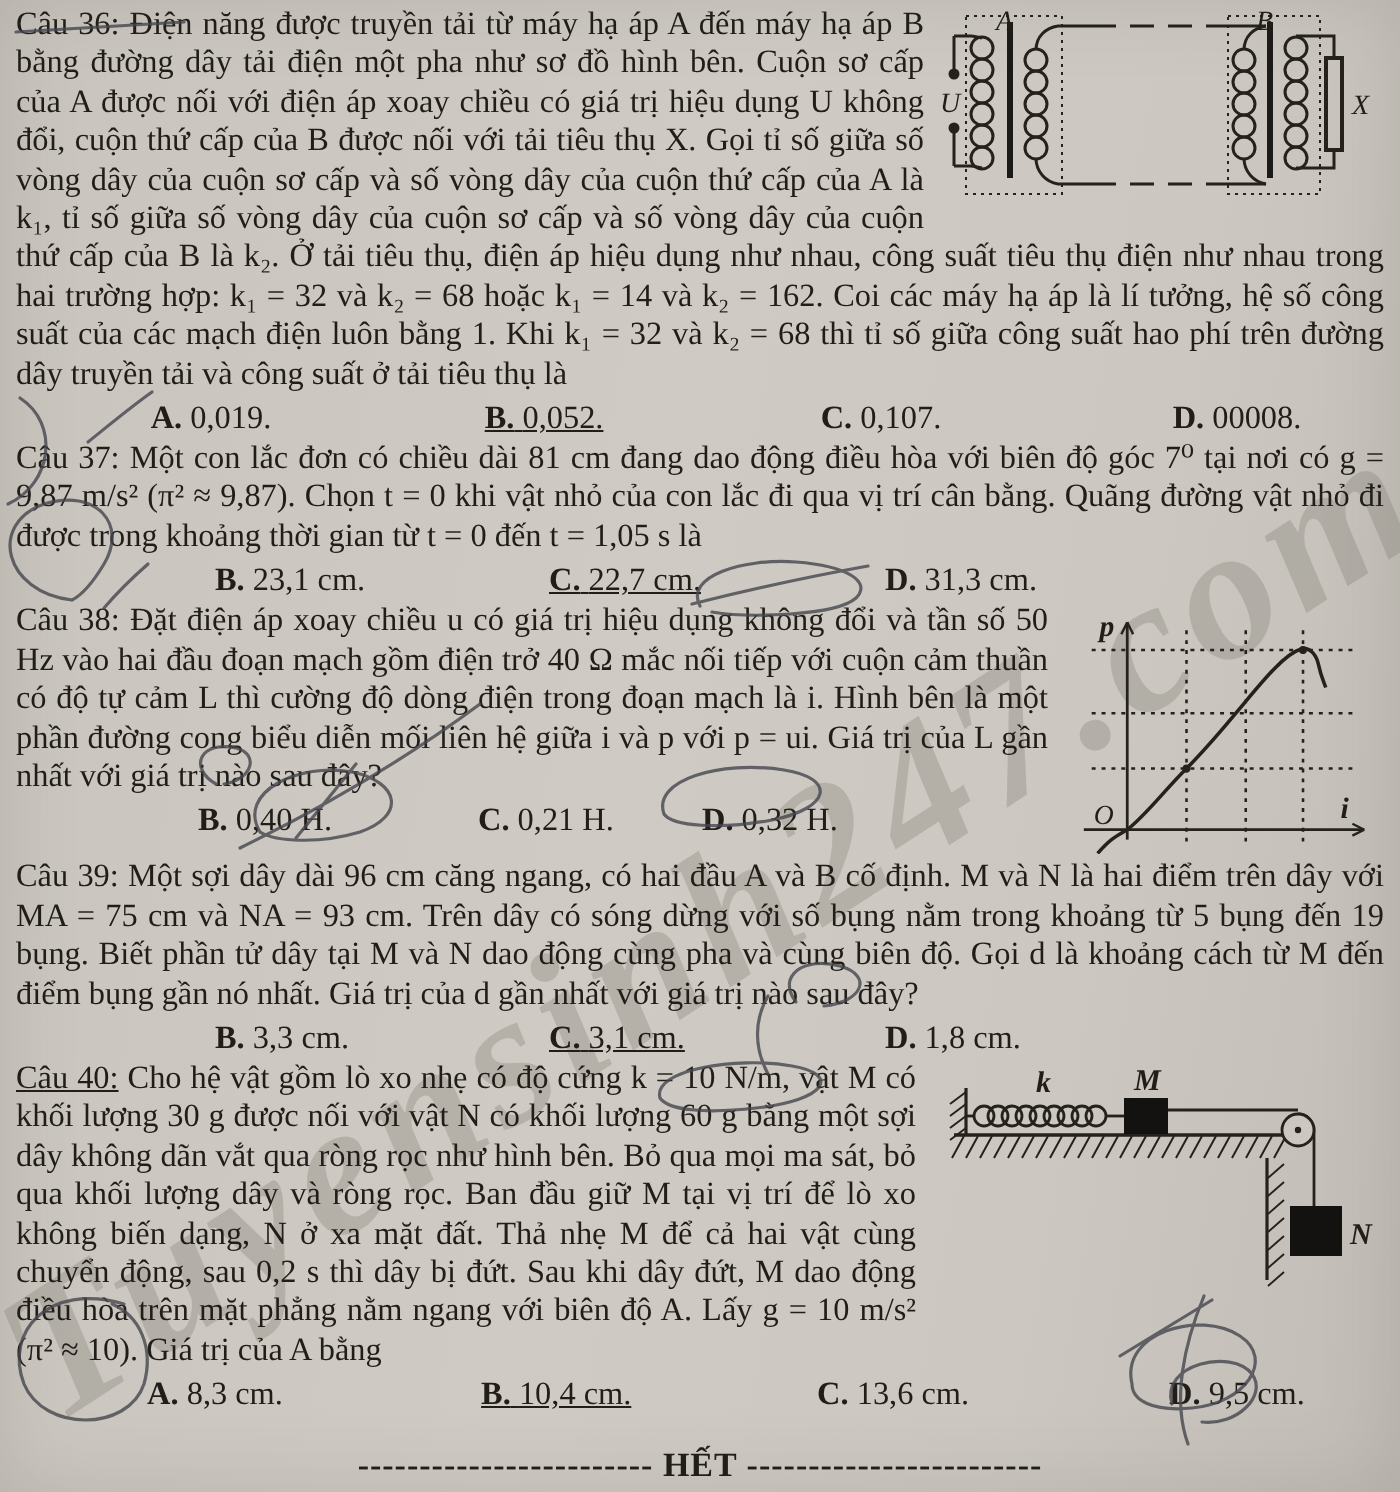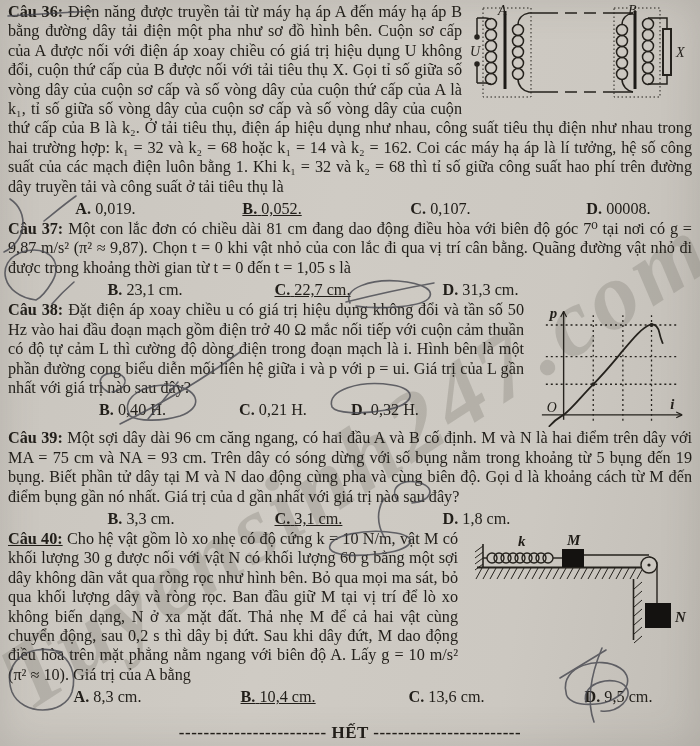--- a/index.html
+++ b/index.html
@@ -8,21 +8,21 @@
     width:700px;height:746px;
     background:linear-gradient(100deg,#c9c5be 0%,#cfcbc4 45%,#ccc8c1 75%,#c2beb7 98%);
     font-family:"Liberation Serif","DejaVu Serif",serif;
     color:#211e19;
     overflow:hidden;
     box-sizing:border-box;
     padding:3px 8px 0 8px;
     box-shadow:inset 0 0 40px rgba(90,85,78,.18);
   }
   .q{font-size:16.2px;line-height:19.4px;text-align:justify;clear:both;margin:0;}
-  .qlabel{font-weight:bold;}
+  .qlabel{font-weight:normal;}
   .qlabel.u{text-decoration:underline;}
   .fig{float:right;}
   .fig-transformer{width:222px;height:100px;margin:0 0 5px 8px;}
   .fig-graph{width:158px;height:124px;margin:2px 0 2px 10px;}
   .fig-pulley{width:224px;height:122px;margin:2px 0 2px 10px;}
   .opts{display:flex;margin:2px 0 1px 26px;font-size:16.2px;line-height:20px;justify-content:center;}
   .opt{white-space:nowrap;}
   .opt b{font-weight:bold;}
   .opts-wide .opt:nth-child(1){width:167px;}
   .opts-wide .opt:nth-child(2){width:168px;text-decoration:underline;}

